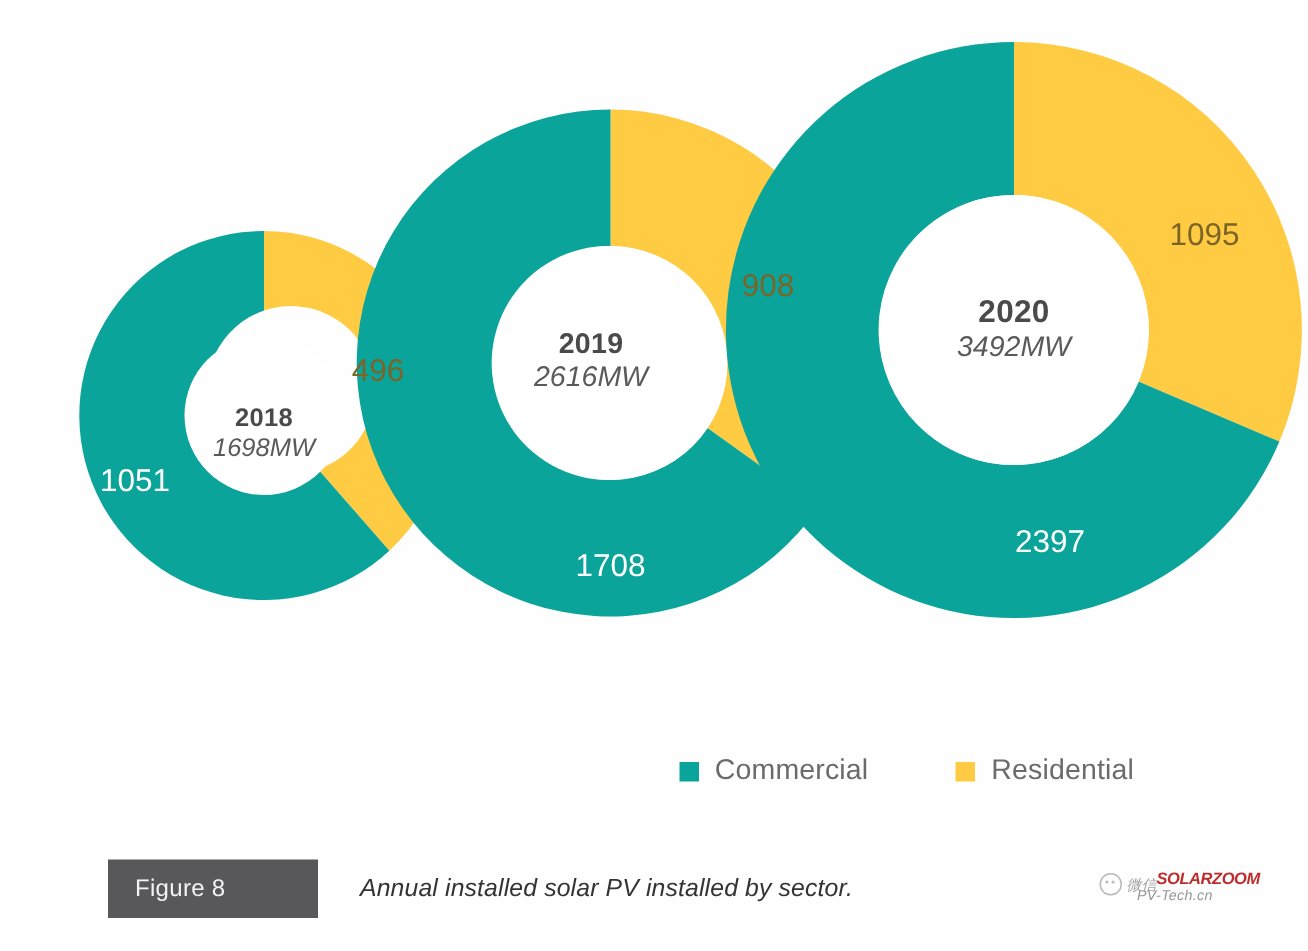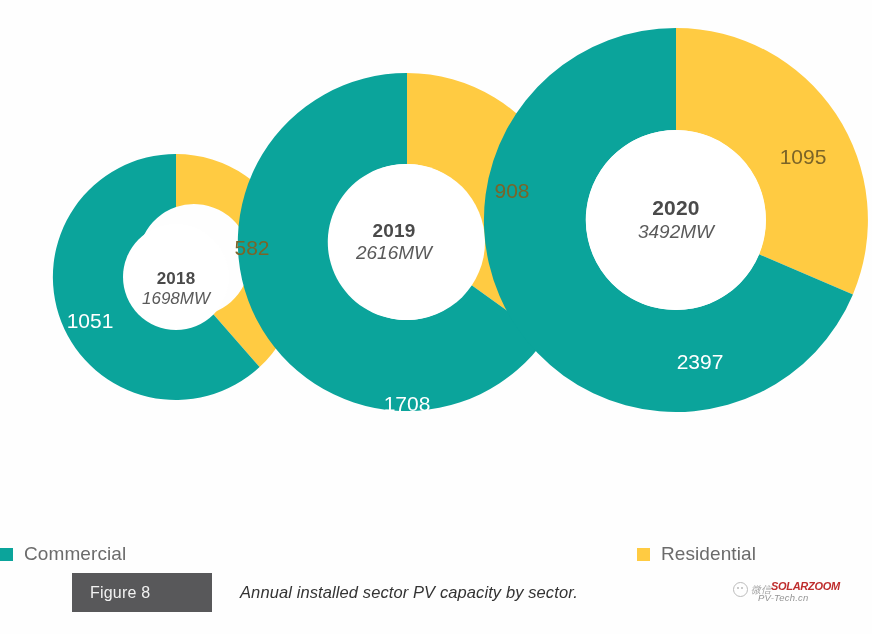--- a/index.html
+++ b/index.html
@@ -66,36 +66,35 @@
     transform: translate(-50%, -50%);
     white-space: nowrap;
     pointer-events: none;
     font-weight: 400;
   }
   .seg-label.commercial { color: #ffffff; }
   .seg-label.residential { color: #7b6428; }
 
   .sl-2018-c { left: 90px;  top: 321px; font-size: 21px; }
   .sl-2018-r { left: 252px; top: 248px; font-size: 21px; color: #6f6030; }
-  .sl-2019-c { left: 407px; top: 378px; font-size: 21px; margin-top: 26px; }
+  .sl-2019-c { left: 407px; top: 378px; font-size: 21px; }
   .sl-2019-r { left: 512px; top: 191px; font-size: 21px; color: #6f6030; }
   .sl-2020-c { left: 700px; top: 362px; font-size: 21px; }
   .sl-2020-r { left: 803px; top: 157px; font-size: 21px; color: #6f6030; }
 
   
   .legend {
     position: absolute;
     left: 0;
     top: 503px;
     width: 756px;
     display: flex;
-    justify-content: space-between;
+    justify-content: flex-end;
     align-items: center;
     gap: 58px;
-    margin-top: 40px;
   }
   .legend-item {
     display: flex;
     align-items: center;
     gap: 11px;
   }
   .legend-swatch {
     width: 13px;
     height: 13px;
     flex: 0 0 auto;
@@ -264,21 +263,21 @@
     <div class="center-label cl-2019">
       <div class="center-year">2019</div>
       <div class="center-value">2616MW</div>
     </div>
     <div class="center-label cl-2020">
       <div class="center-year">2020</div>
       <div class="center-value">3492MW</div>
     </div>
 
     <div class="seg-label commercial sl-2018-c">1051</div>
-    <div class="seg-label residential sl-2018-r">582</div>
+    <div class="seg-label residential sl-2018-r">496</div>
 
     <div class="seg-label commercial sl-2019-c">1708</div>
     <div class="seg-label residential sl-2019-r">908</div>
 
     <div class="seg-label commercial sl-2020-c">2397</div>
     <div class="seg-label residential sl-2020-r">1095</div>
   </div>
 
   <div class="legend">
     <div class="legend-item">
@@ -288,21 +287,21 @@
     <div class="legend-item">
       <span class="legend-swatch" style="background:#ffcb42"></span>
       <span class="legend-text">Residential</span>
     </div>
   </div>
 
   <div class="caption-row">
     <div class="caption-tag">
       <span class="caption-tag-text">Figure 8</span>
     </div>
-    <div class="caption-text">Annual installed sector PV capacity by sector.</div>
+    <div class="caption-text">Annual installed solar PV installed by sector.</div>
   </div>
 
   <div class="watermark">
     <div class="wm-wechat">
       <span class="wm-wechat-glyph"></span>
       <span>微信</span>
     </div>
     <div class="wm-brand">SOLARZOOM</div>
     <div class="wm-brand-sub">PV-Tech.cn</div>
   </div>

